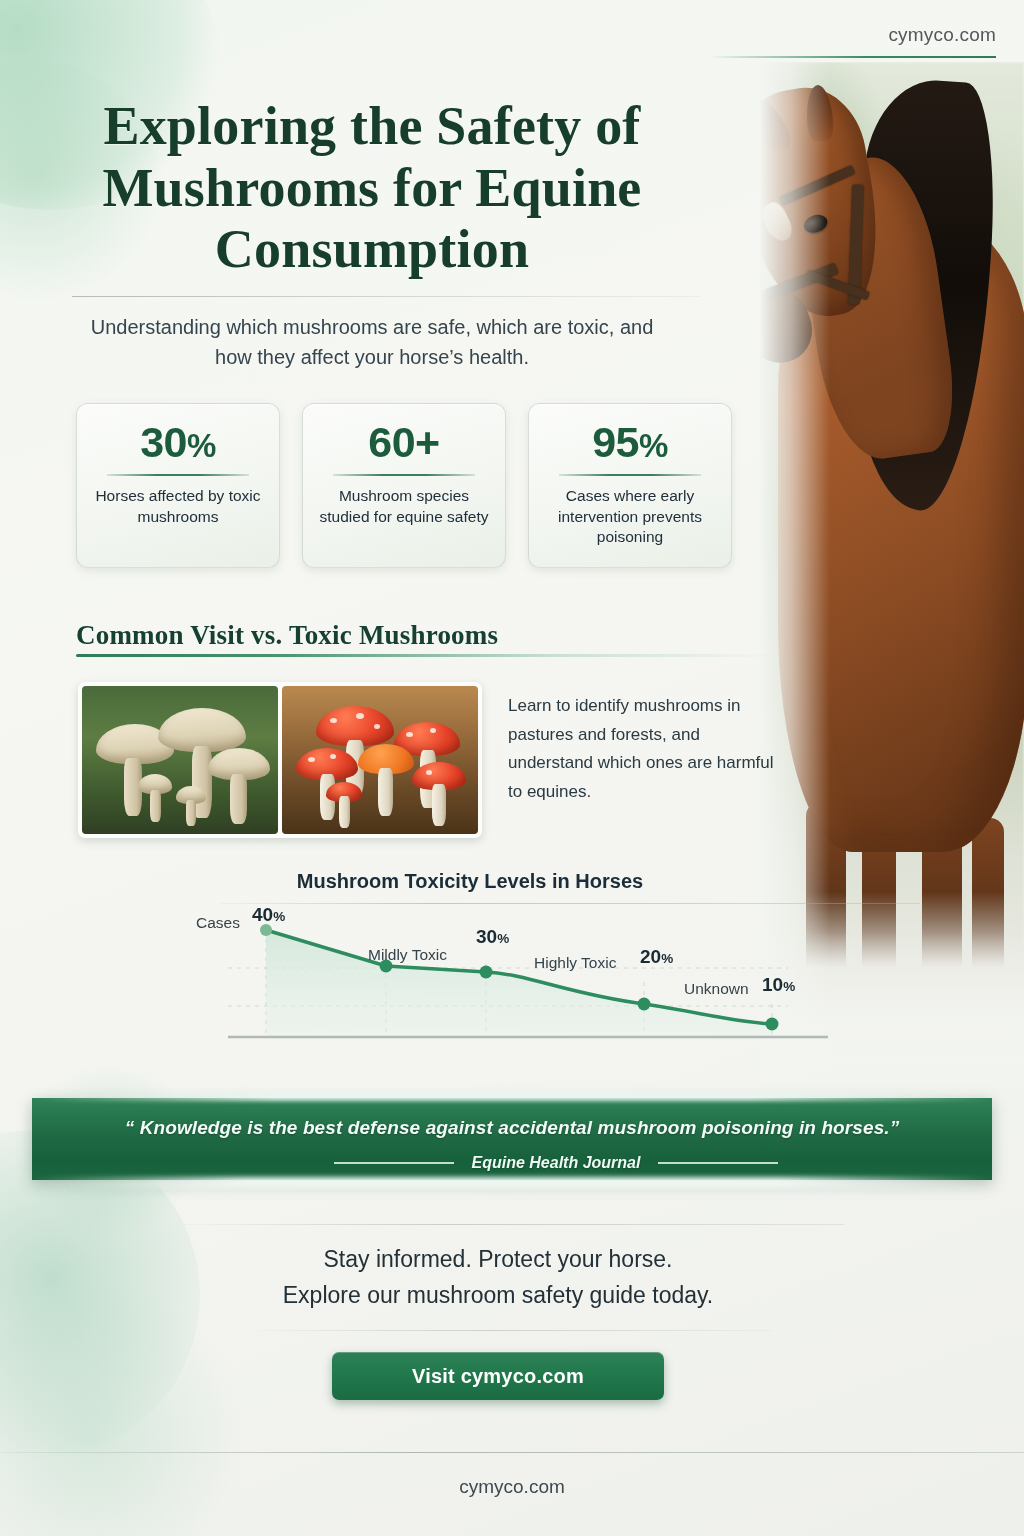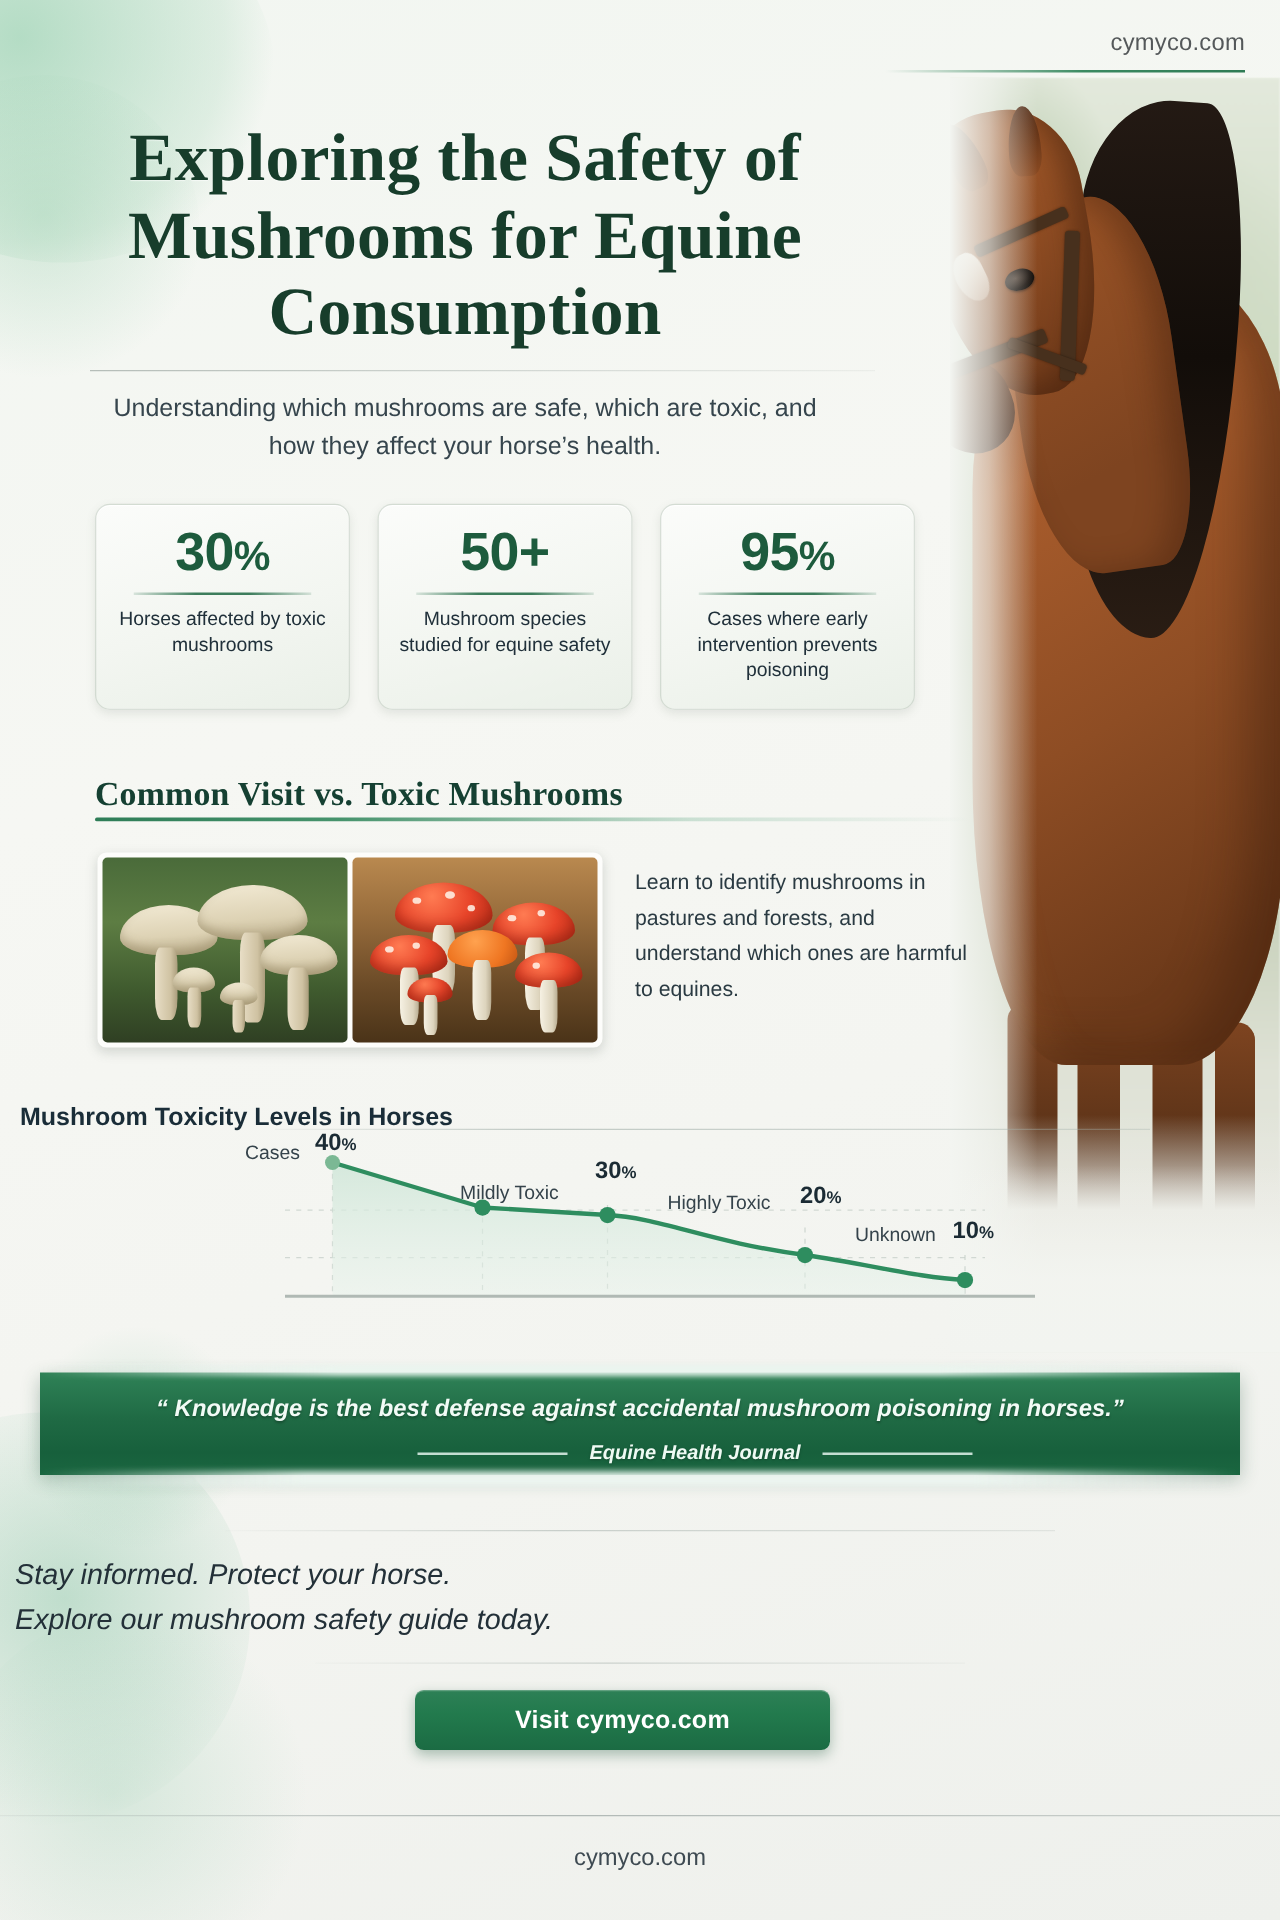--- a/index.html
+++ b/index.html
@@ -203,24 +203,23 @@
   .dot { position:absolute; background:rgba(255,250,240,.82); border-radius:50%; }
 
   
   .mush-text {
     position:absolute; left:508px; top:692px; width:272px;
     font-size:17px; line-height:1.68; color:#2a3a42;
   }
 
   
   .chart-title {
-    position:absolute; left:16px; top:870px; width:940px;
-    text-align:left; font-size:20px; font-weight:700; color:#1a2d38;
+    position:absolute; left:0; top:870px; width:940px;
+    text-align:center; font-size:20px; font-weight:700; color:#1a2d38;
     font-family:"Liberation Sans", sans-serif;
-    margin-top:13px;
   }
   .chart-rule {
     position:absolute; left:220px; top:903px; width:700px; height:1px;
     background:linear-gradient(90deg,rgba(170,180,175,.1),rgba(165,178,172,.65) 30%,rgba(165,178,172,.35) 100%);
   }
   .chart {
     position:absolute; left:228px; top:908px; width:600px; height:146px;
   }
   .chart svg { display:block; width:600px; height:146px; overflow:visible; }
   .pt-label {
@@ -261,22 +260,22 @@
     color:#eefaf3; font-size:16px; font-style:italic; font-weight:600;
     text-shadow:0 1px 2px rgba(0,0,0,.25);
   }
 
   
   .cta-rule-top {
     position:absolute; left:180px; top:1224px; width:664px; height:1px;
     background:linear-gradient(90deg,rgba(180,188,183,.05),rgba(172,182,177,.6) 40%,rgba(172,182,177,.25));
   }
   .cta-text {
-    position:absolute; left:12px; top:1242px; width:996px; 
-    font-size:23px; line-height:1.55; color:#233038; font-style:italic;
+    position:absolute; left:0; top:1242px; width:996px; text-align:center;
+    font-size:23px; line-height:1.55; color:#233038; 
   }
   .cta-rule-bottom {
     position:absolute; left:252px; top:1330px; width:520px; height:1px;
     background:linear-gradient(90deg,rgba(180,188,183,.05),rgba(172,182,177,.55) 45%,rgba(172,182,177,.1));
   }
   .cta-button {
     position:absolute; left:332px; top:1352px; width:332px; height:48px;
     background:linear-gradient(180deg,#2e8056 0%,#227a4d 40%,#1b6b43 100%);
     border:none; border-radius:7px; cursor:pointer;
     color:#ffffff; font-size:20px; font-weight:700; letter-spacing:.2px;
@@ -340,21 +339,21 @@
   <div class="title-rule"></div>
   <p class="subtitle">Understanding which mushrooms are safe, which are toxic, and how they affect your horse’s health.</p>
 
   <div class="stats">
     <div class="stat-card">
       <div class="stat-value">30<span style="font-size:33px;">%</span></div>
       <div class="stat-underline"></div>
       <div class="stat-label">Horses affected by toxic mushrooms</div>
     </div>
     <div class="stat-card">
-      <div class="stat-value">50+</div>
+      <div class="stat-value">60+</div>
       <div class="stat-underline"></div>
       <div class="stat-label">Mushroom species studied for equine safety</div>
     </div>
     <div class="stat-card">
       <div class="stat-value">95<span style="font-size:33px;">%</span></div>
       <div class="stat-underline"></div>
       <div class="stat-label">Cases where early intervention prevents poisoning</div>
     </div>
   </div>
 

